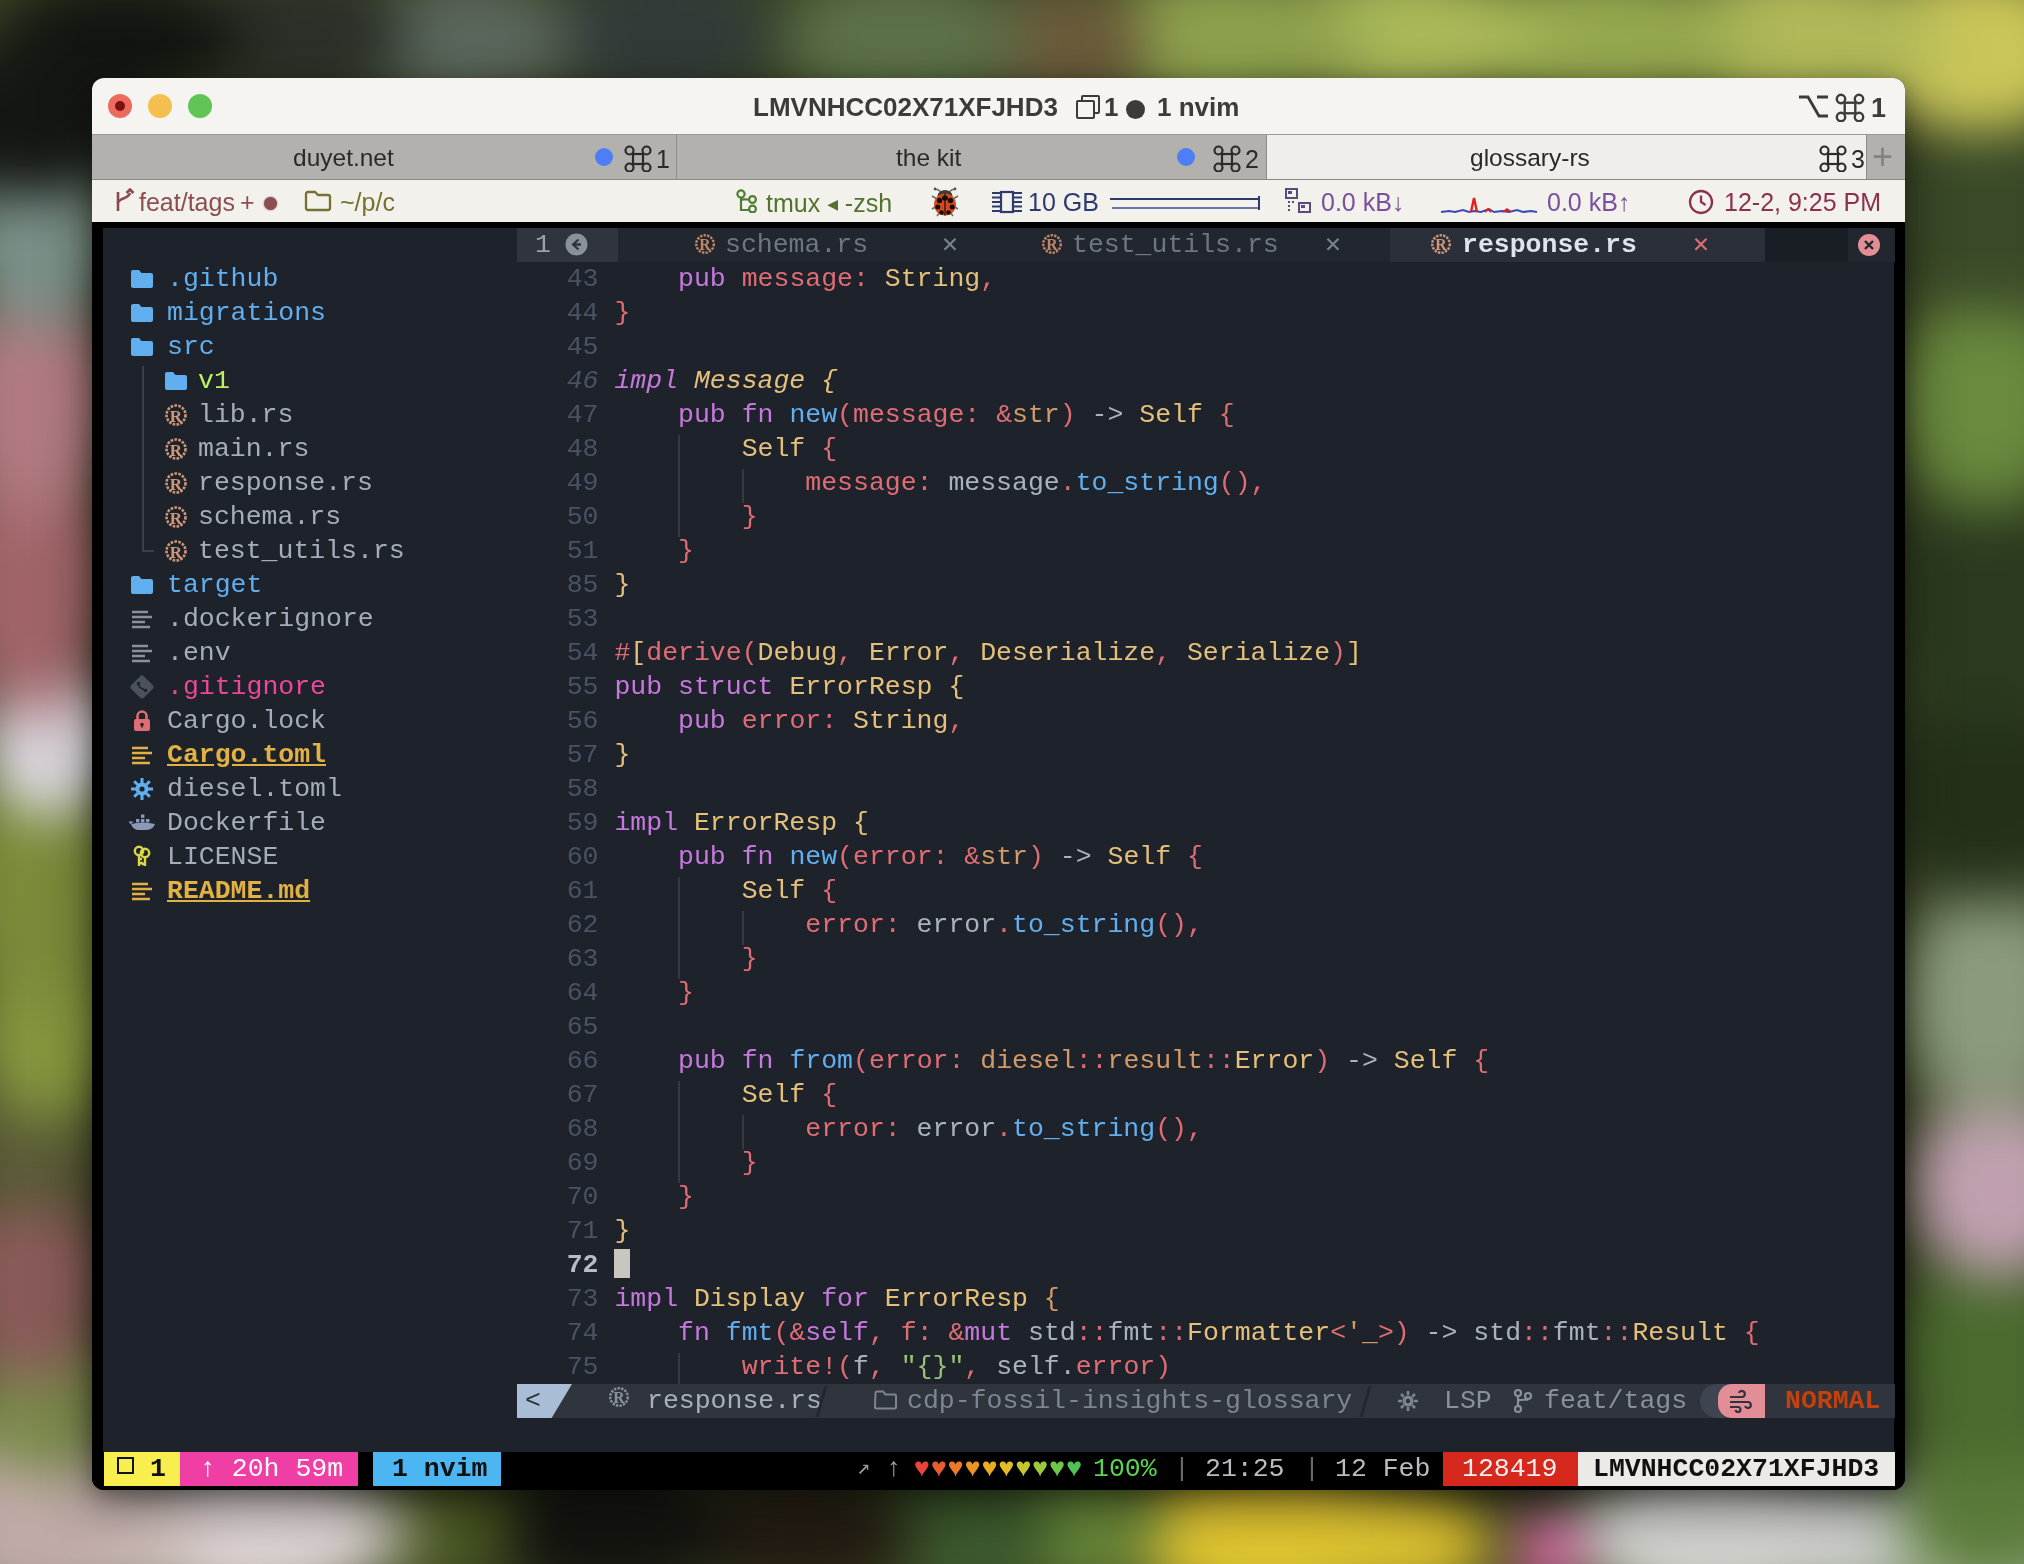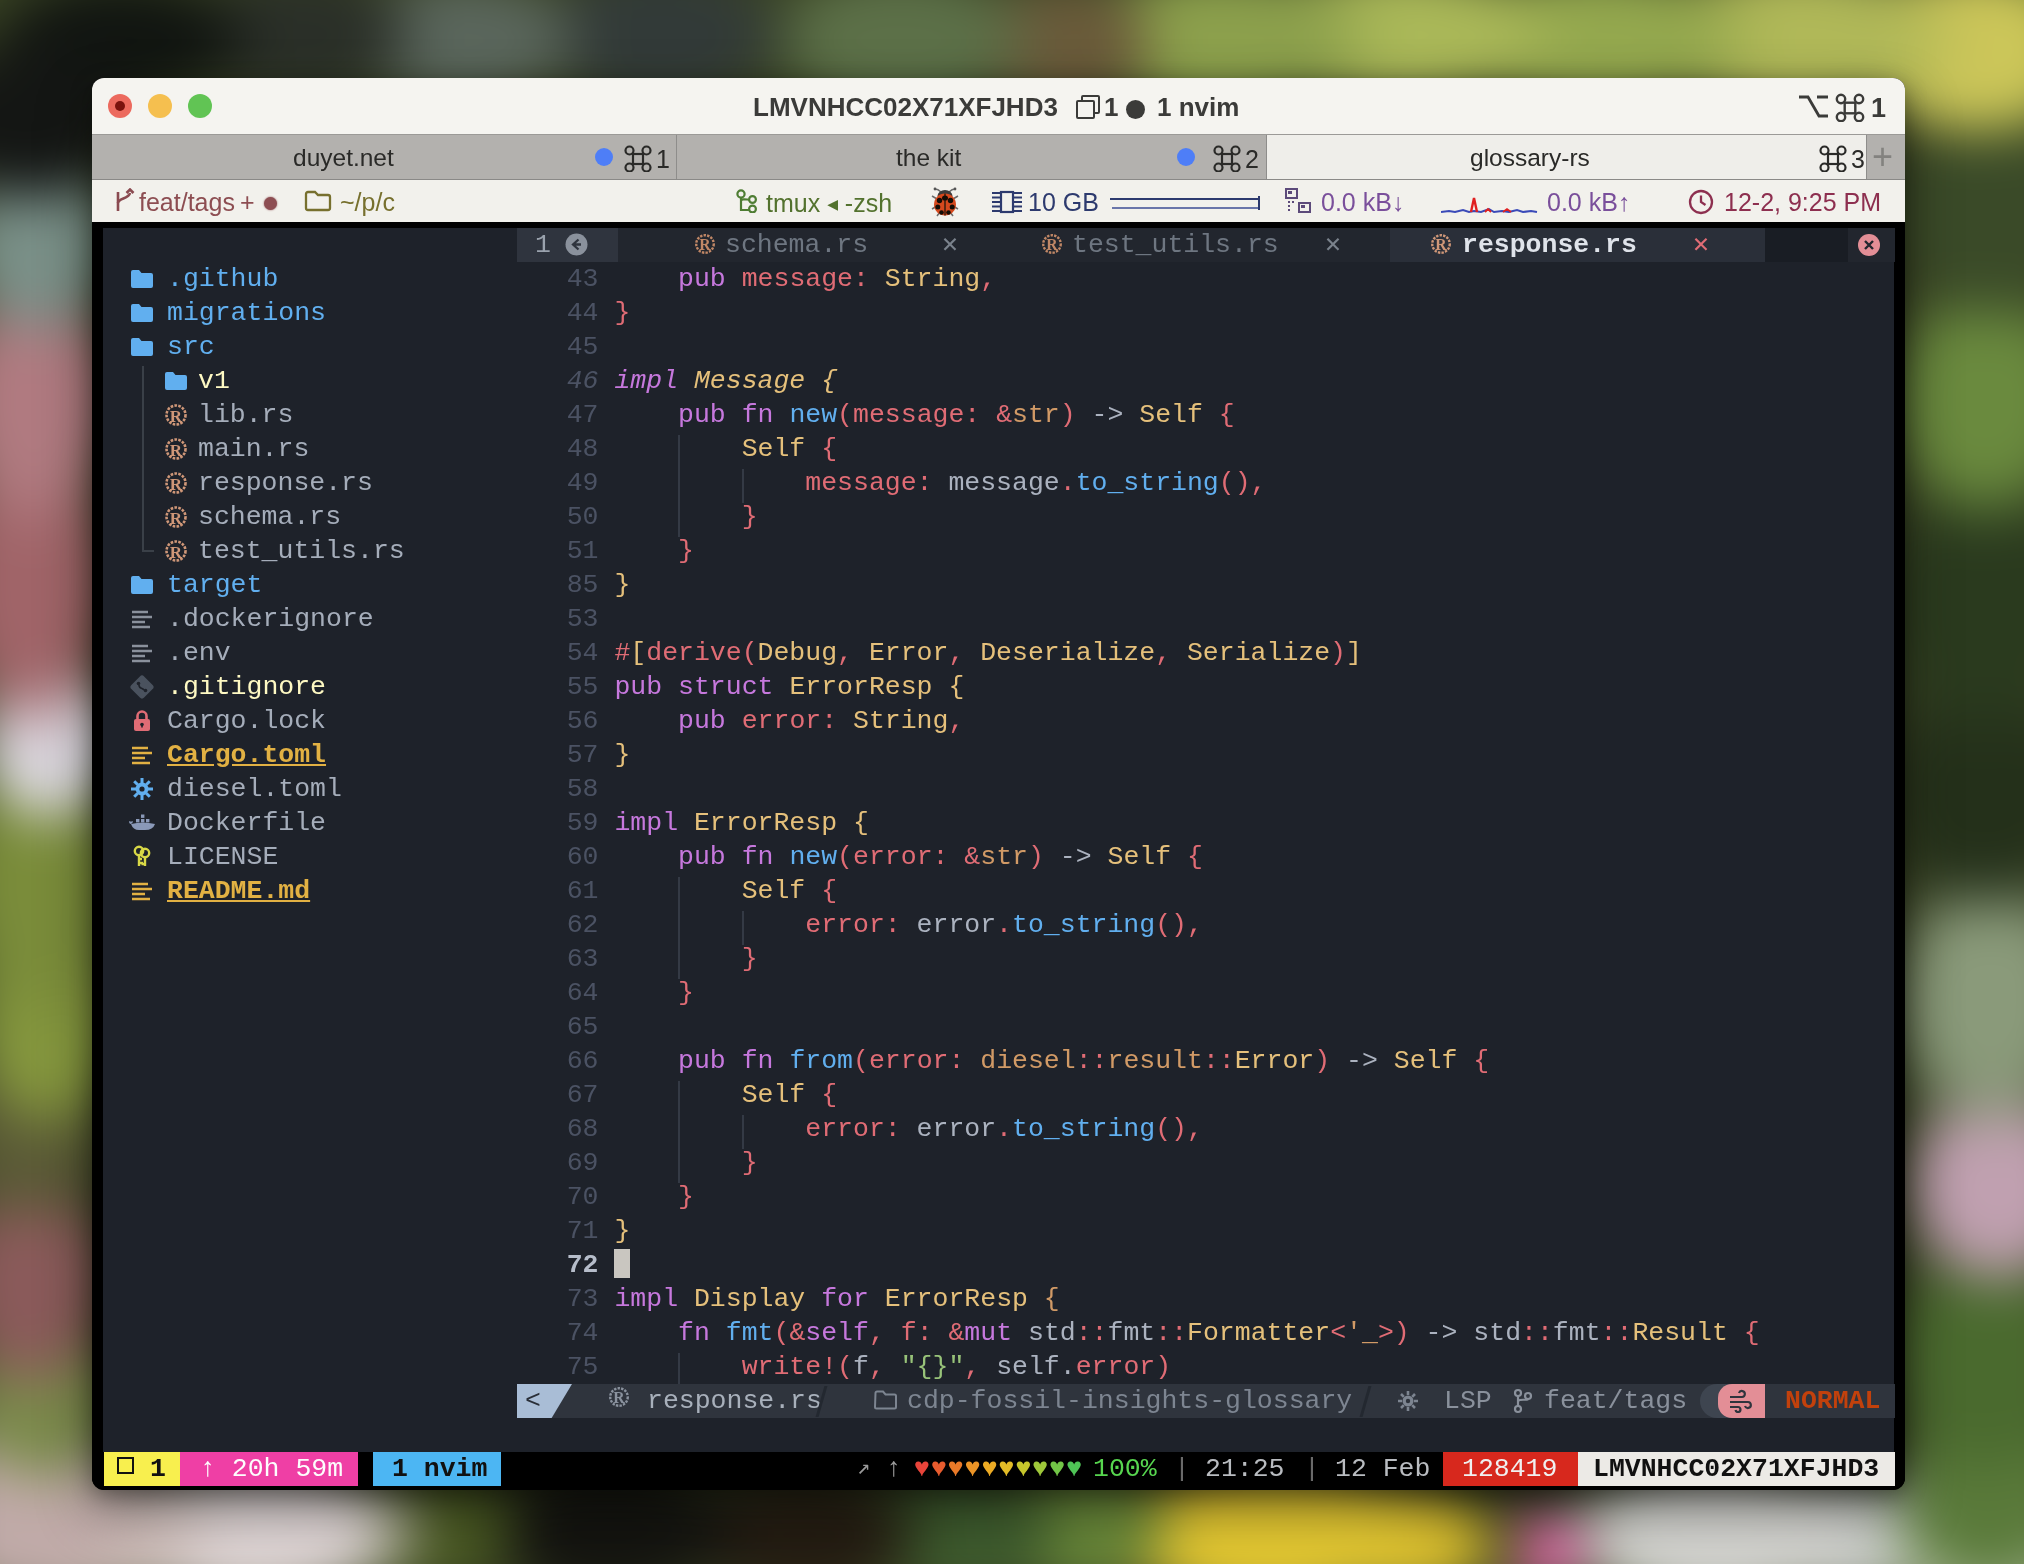--- a/index.html
+++ b/index.html
@@ -305,21 +305,21 @@
         <svg width="26" height="26" viewBox="0 0 26 26">
           <path d="M2 6 a2 2 0 0 1 2-2 h6 l2.5 3 h9.5 a2 2 0 0 1 2 2 v11 a2 2 0 0 1 -2 2 h-18 a2 2 0 0 1 -2-2 z" fill="#61afef"></path>
         </svg>
       </div>
 <div class="trow" style="left:75px;top:108.0px;color:#61afef;">src</div>
 <div class="abs" style="left:71px;top:146.0px;">
         <svg width="26" height="26" viewBox="0 0 26 26">
           <path d="M2 6 a2 2 0 0 1 2-2 h6 l2.5 3 h9.5 a2 2 0 0 1 2 2 v11 a2 2 0 0 1 -2 2 h-18 a2 2 0 0 1 -2-2 z" fill="#61afef"></path>
         </svg>
       </div>
-<div class="trow" style="left:106px;top:142.0px;color:#fef9c3;">v1</div>
+<div class="trow" style="left:106px;top:142.0px;color:#bef264;">v1</div>
 <div class="abs" style="left:71px;top:180.0px;">
         <svg width="26" height="26" viewBox="0 0 26 26">
           <circle cx="13" cy="13" r="9.5" stroke="#cf9778" stroke-width="2.6" fill="none" stroke-dasharray="2.6 1.3"></circle>
           <text x="13" y="19.5" text-anchor="middle" font-family="Liberation Serif" font-size="17" font-weight="bold" fill="#cf9778">R</text>
         </svg>
       </div>
 <div class="trow" style="left:106px;top:176.0px;color:#a5adba;">lib.rs</div>
 <div class="abs" style="left:71px;top:214.0px;">
         <svg width="26" height="26" viewBox="0 0 26 26">
           <circle cx="13" cy="13" r="9.5" stroke="#cf9778" stroke-width="2.6" fill="none" stroke-dasharray="2.6 1.3"></circle>
@@ -371,21 +371,21 @@
       </div>
 <div class="trow" style="left:75px;top:414.0px;color:#a5adba;">.env</div>
 <div class="abs" style="left:37px;top:452.0px;">
         <svg width="26" height="26" viewBox="0 0 26 26">
           <rect x="4" y="4" width="18" height="18" rx="3" transform="rotate(45 13 13)" fill="#4a525e"></rect>
           <circle cx="9.5" cy="9.5" r="1.8" fill="#1e222a"></circle>
           <circle cx="16.5" cy="16.5" r="1.8" fill="#1e222a"></circle>
           <path d="M10 11 c0 4 3 2.5 5 5" stroke="#1e222a" stroke-width="1.6" fill="none"></path>
         </svg>
       </div>
-<div class="trow" style="left:75px;top:448.0px;color:#fef9c3;">.gitignore</div>
+<div class="trow" style="left:75px;top:448.0px;color:#ec4899;">.gitignore</div>
 <div class="abs" style="left:37px;top:486.0px;">
         <svg width="26" height="26" viewBox="0 0 26 26">
           <rect x="5" y="11" width="16" height="12" rx="2" fill="#e06c75"></rect>
           <path d="M8.5 11 v-3 a4.5 4.5 0 0 1 9 0 v3" stroke="#e06c75" stroke-width="2.6" fill="none"></path>
           <circle cx="13" cy="16.5" r="1.8" fill="#1e222a"></circle>
           <path d="M13 16.5 v3" stroke="#1e222a" stroke-width="1.6"></path>
         </svg>
       </div>
 <div class="trow" style="left:75px;top:482.0px;color:#a5adba;">Cargo.lock</div>
 <div class="abs" style="left:37px;top:520.0px;">

